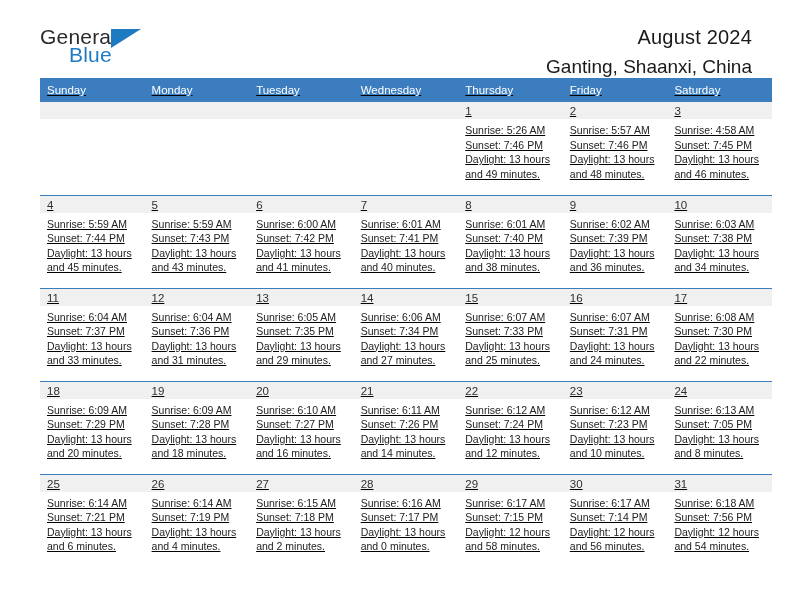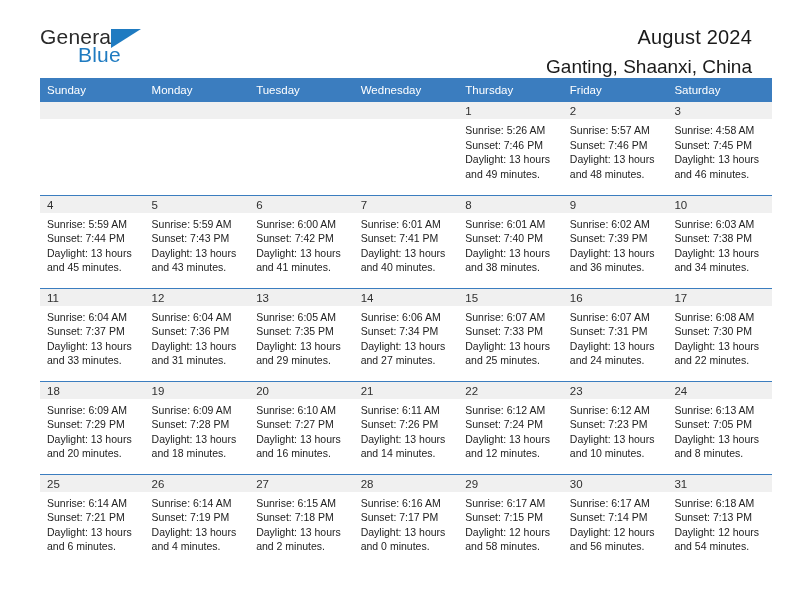--- a/index.html
+++ b/index.html
@@ -41,21 +41,21 @@
   .logo-general {
     position: absolute;
     left: 0;
     top: 0;
     font-size: 21px;
     letter-spacing: .2px;
     color: #2b2b2b;
   }
   .logo-blue {
     position: absolute;
-    left: 38px;
+    left: 29px;
     top: 18px;
     font-size: 21px;
     letter-spacing: .2px;
     color: #1f7bc1;
   }
   .logo-tri {
     position: absolute;
     left: 71px;
     top: 3px;
     width: 0;
@@ -78,20 +78,21 @@
     color: #1a1a1a;
     margin-top: 7px;
   }
 
   
   .calendar {
     width: 732px;
     border-collapse: collapse;
     table-layout: fixed;
     margin-top: 6px;
+    text-decoration: underline;
   }
   .calendar th {
     background: #3b7dbf;
     color: #ffffff;
     font-size: 11.5px;
     font-weight: normal;
     text-align: left;
     padding: 6px 0 6px 7px;
     height: 20px;
     box-sizing: border-box;
@@ -522,21 +523,21 @@
                 <div>Daylight: 12 hours</div>
                 <div>and 56 minutes.</div>
               </div>
             </div>
           </td>
           <td>
             <div class="cell">
               <div class="daynum-band">31</div>
               <div class="cell-body">
                 <div>Sunrise: 6:18 AM</div>
-                <div>Sunset: 7:13 PM</div>
+                <div>Sunset: 7:56 PM</div>
                 <div>Daylight: 12 hours</div>
                 <div>and 54 minutes.</div>
               </div>
             </div>
           </td>
         </tr>
       </tbody>
   </table>
 
 </div>

